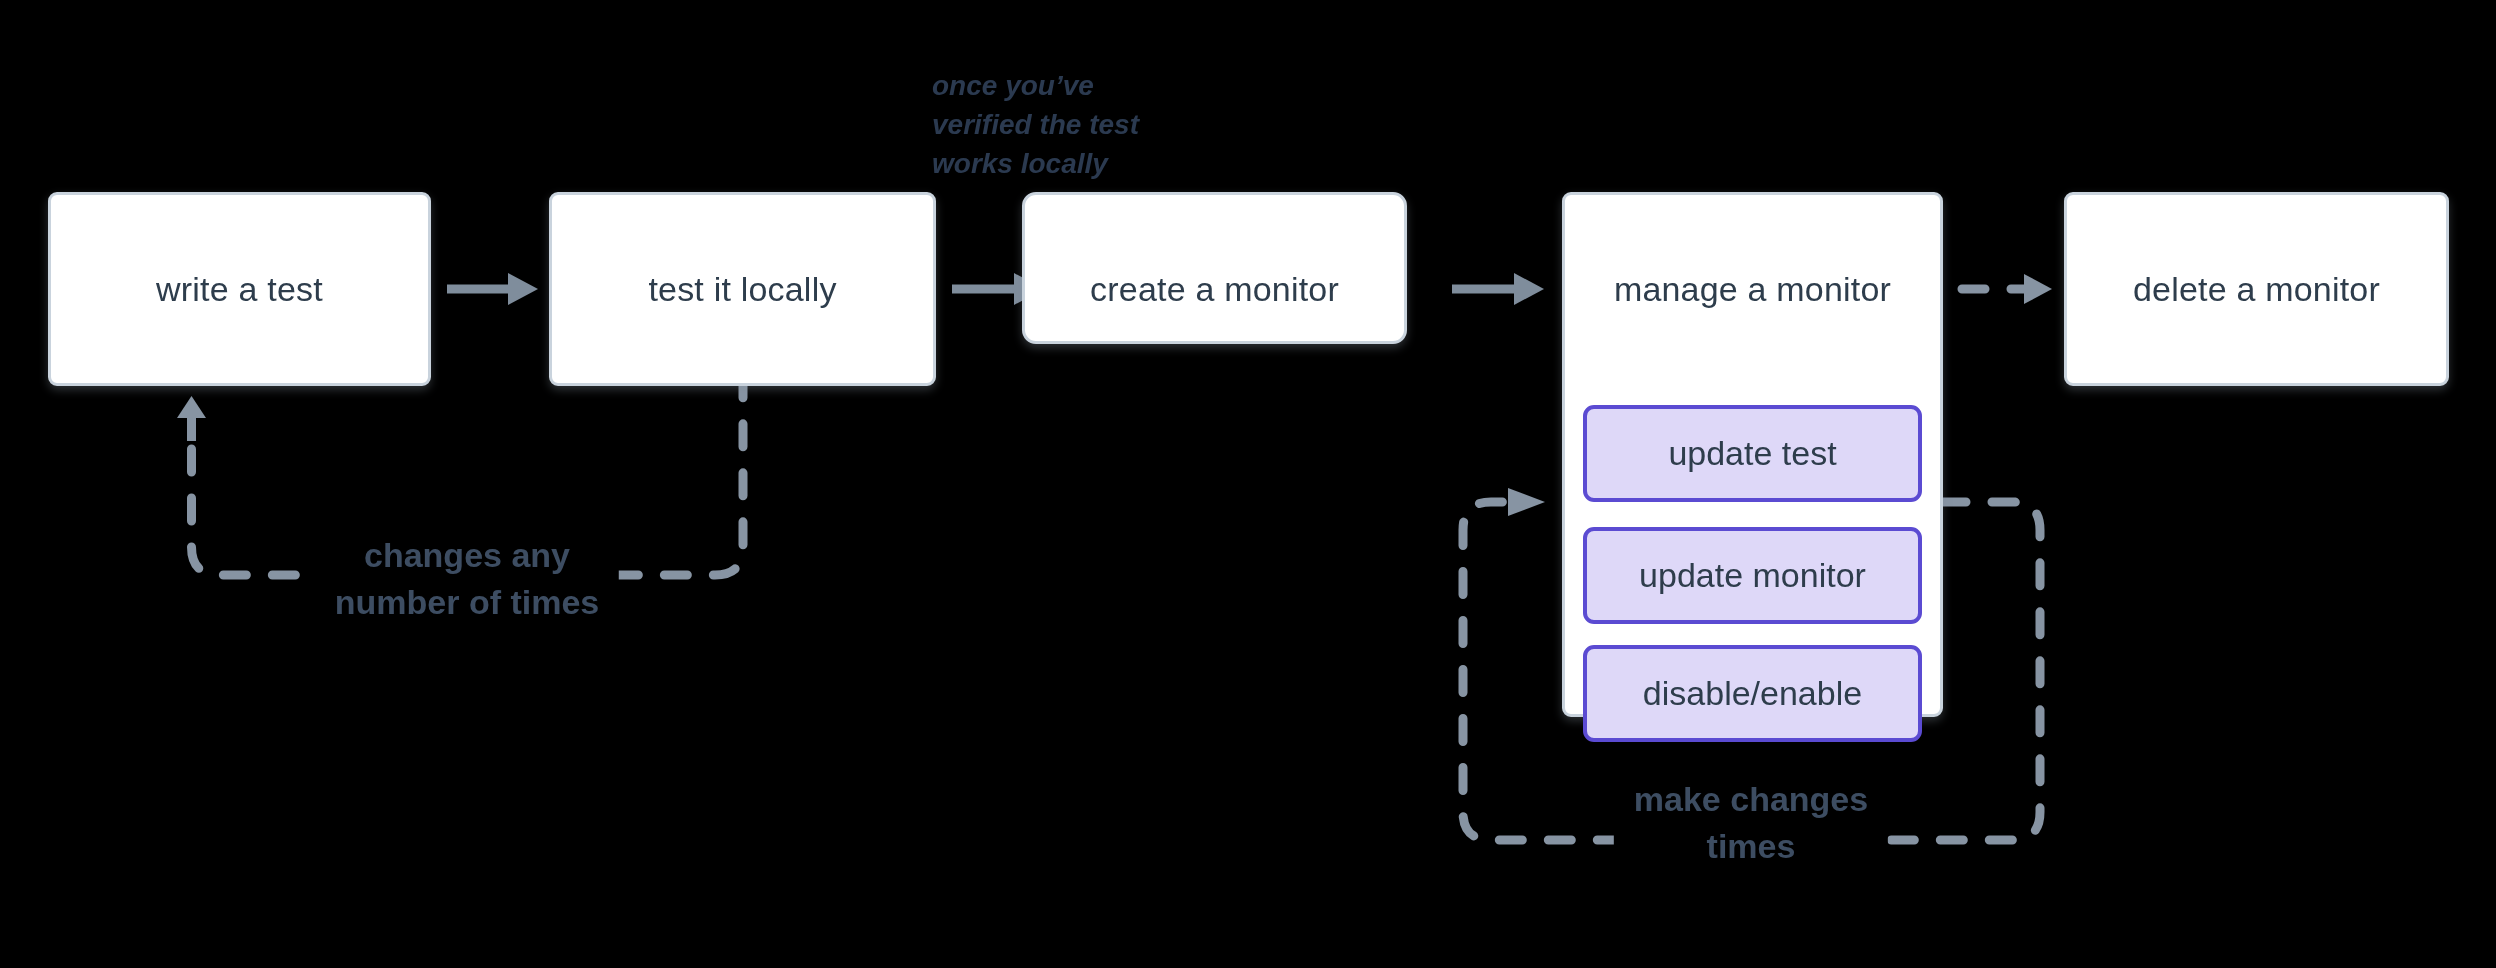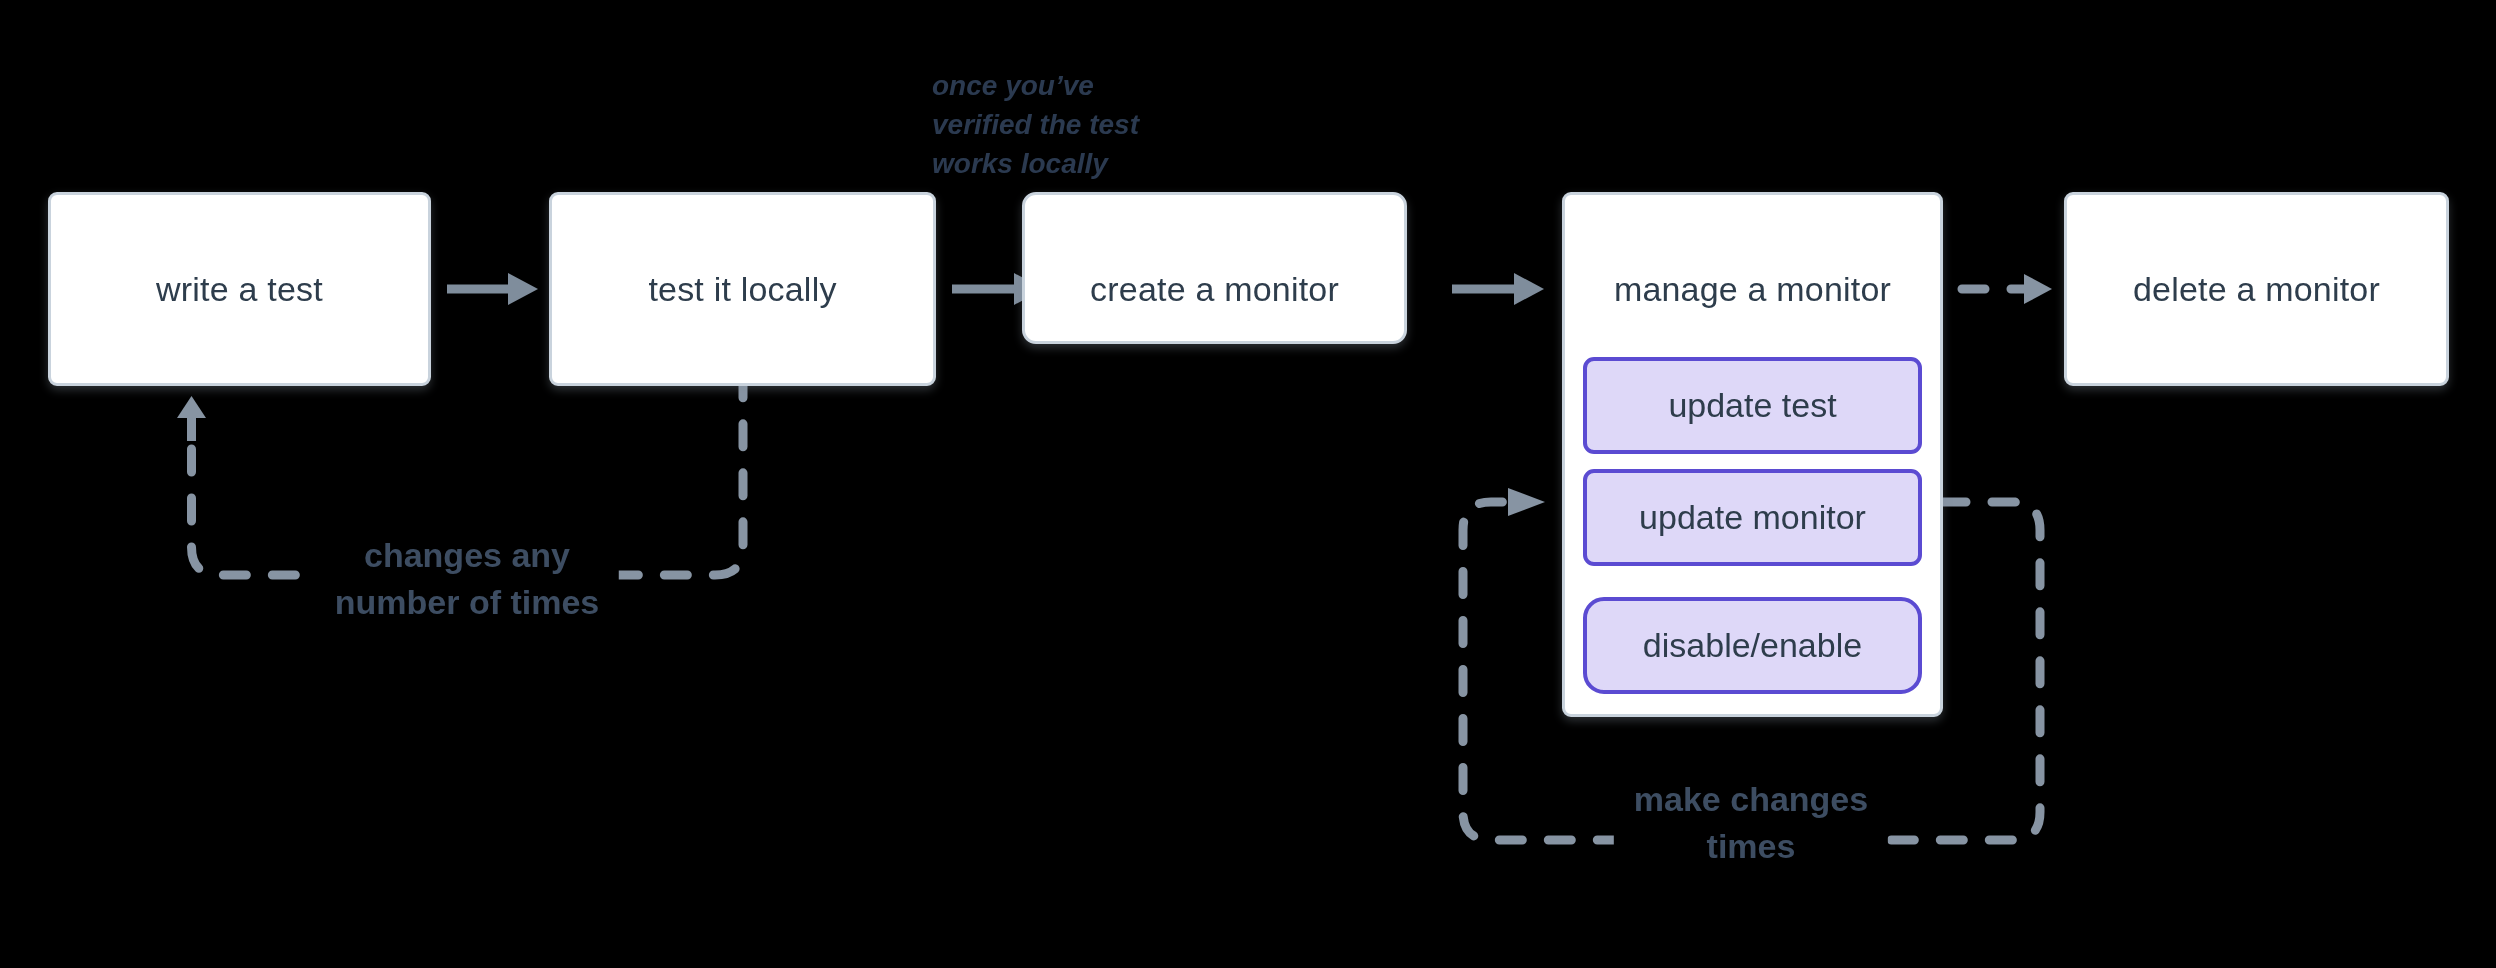--- a/index.html
+++ b/index.html
@@ -43,21 +43,21 @@
     display:flex;align-items:center;justify-content:center;
     color:var(--node-text);font-size:34px;letter-spacing:0.2px;
   }
   .action-button{
     position:absolute;left:18px;width:339px;height:97px;
     box-sizing:border-box;
     background:var(--button-fill);
     border:4px solid var(--button-border);
     border-radius:11px;
     display:flex;align-items:center;justify-content:center;
-    color:var(--button-text);font-size:34px;
+    color:var(--button-text);font-size:34px;margin-top:48px;
   }
   .annotation{
     position:absolute;z-index:3;
     color:var(--annotation-text);
     font-size:28px;font-weight:bold;font-style:italic;
     line-height:39px;white-space:nowrap;
   }
   .loop-label{
     position:absolute;z-index:3;
     transform:translateX(-50%);
@@ -105,24 +105,24 @@
 
   <div class="node" style="left:1022px;top:192px;width:385px;height:152px;border-radius:14px;">
     <div class="node-label">create a monitor</div>
   </div>
 
   <div class="node" style="left:1562px;top:192px;width:381px;height:525px;">
     <div class="node-label">manage a monitor</div>
     <div class="action-button" style="top:162px;">
       <span>update test</span>
     </div>
-    <div class="action-button" style="top:274px;">
+    <div class="action-button" style="top:284px;">
       <span>update monitor</span>
     </div>
-    <div class="action-button" style="top:402px;border-radius:21px;">
+    <div class="action-button" style="top:402px;">
       <span>disable/enable</span>
     </div>
   </div>
 
   <div class="node" style="left:2064px;top:192px;width:385px;height:194px;">
     <div class="node-label">delete a monitor</div>
   </div>
 
   <div class="annotation" style="left:913px;top:66px;margin-left:19px;">
     <div>once you’ve</div>

